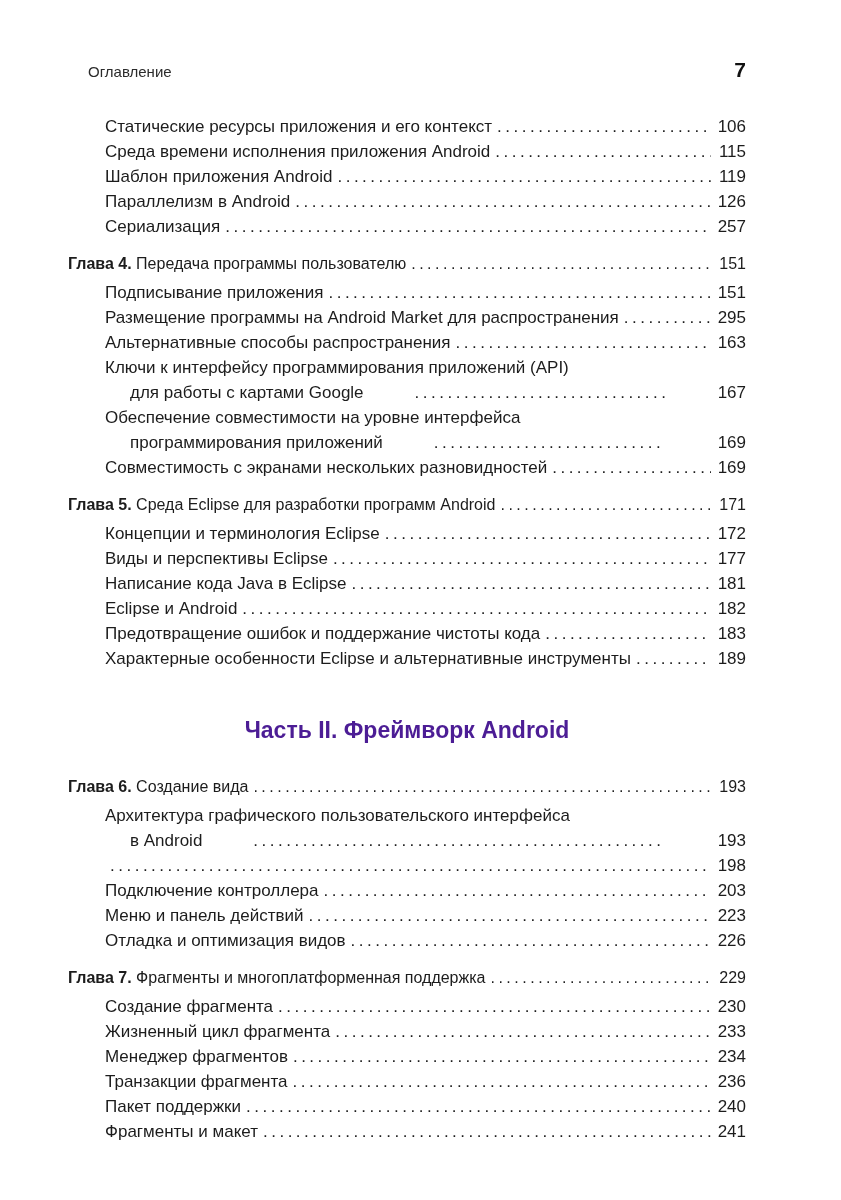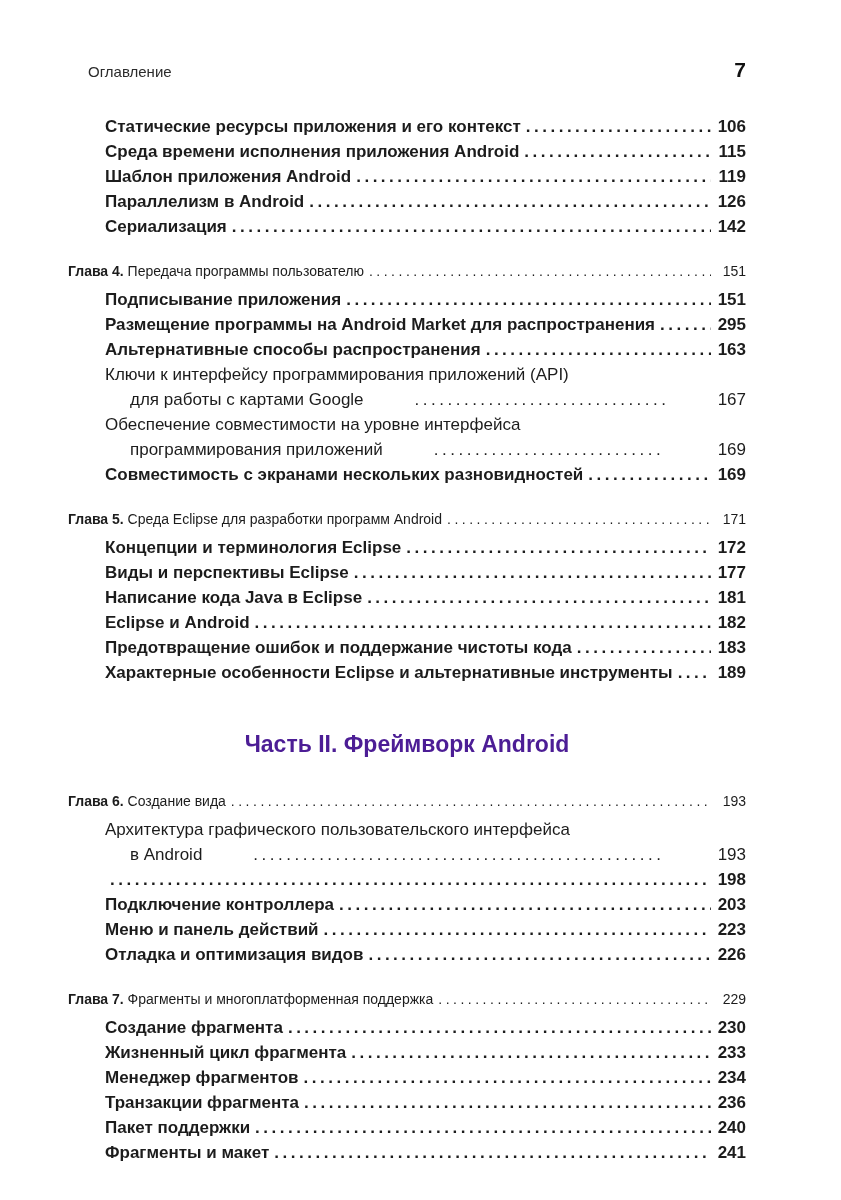--- a/index.html
+++ b/index.html
@@ -40,28 +40,27 @@
   .entry {
     font-size: 17px;
     line-height: 25px;
   }
   .entry.sub, .entry.sub2 {
     margin-left: 37px;
   }
   .entry.sub {
     display: flex;
     align-items: baseline;
-    font-weight: bold;
   }
   .entry.chapter {
     display: flex;
     align-items: center;
-    margin-top: 19px;
+    margin-top: 12px;
     margin-bottom: 3px;
-    font-size: 14px;
+    font-size: 16px;
     line-height: 26px;
   }
   .entry.chapter .prefix {
     font-weight: 700;
   }
   .entry.sub2 .line1 {
     display: block;
   }
   .entry.sub2 .leader-row {
     display: flex;
@@ -126,21 +125,21 @@
         <span class="pg">119</span>
       </div>
       <div class="entry sub">
         <span class="title">Параллелизм в Android</span>
         <span class="dots"></span>
         <span class="pg">126</span>
       </div>
       <div class="entry sub">
         <span class="title">Сериализация</span>
         <span class="dots"></span>
-        <span class="pg">142</span>
+        <span class="pg">257</span>
       </div>
       <div class="entry chapter">
         <span class="title"><b class="prefix">Глава 4.</b> <span class="chtitle">Передача программы пользователю</span></span>
         <span class="dots"></span>
         <span class="pg">151</span>
       </div>
       <div class="entry sub">
         <span class="title">Подписывание приложения</span>
         <span class="dots"></span>
         <span class="pg">151</span>

